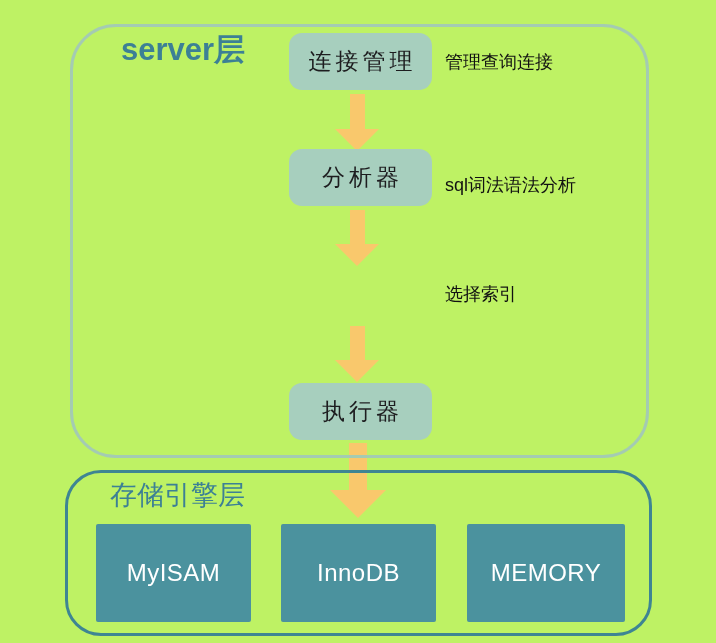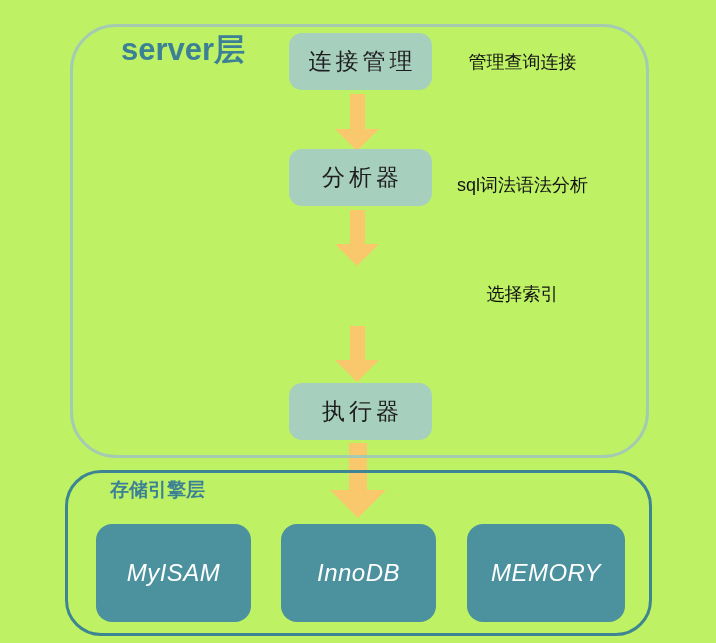--- a/index.html
+++ b/index.html
@@ -41,22 +41,22 @@
     position:absolute;
     left:121px; top:29px;
     font-size:31px;
     font-weight:bold;
     color:#3c8095;
     z-index:4;
   }
   .storage-title{
     position:absolute;
     left:110px; top:477px;
-    font-size:19px;
-    font-weight:bold;
+    font-size:27px;
+    font-weight:normal;
     color:#3c8095;
     z-index:4;
   }
   
   .flow-node{
     position:absolute;
     left:289px;
     width:143px; height:57px;
     background:#a7cfbe;
     border-radius:13px;
@@ -66,21 +66,20 @@
     font-size:23px;
     letter-spacing:4px;
     color:#1d1d1f;
     z-index:2;
   }
   .flow-node span{padding-left:4px;text-align:right;} 
   .annotation{
     position:absolute;
     left:445px;
     width:155px;
-    text-align:center;
     font-size:18px;
     color:#111111;
     z-index:2;
     line-height:22px;
   }
   
   .arrow{
     position:absolute;
     left:335px;
     width:44px;
@@ -106,29 +105,28 @@
     border-left:28px solid transparent;
     border-right:28px solid transparent;
     border-top:28px solid #f9c86c;
   }
   
   .engine-box{
     position:absolute;
     top:524px;
     height:98px;
     background:#4b929e;
-    border-radius:16px;
+    border-radius:2px;
     display:flex;
     align-items:center;
     justify-content:center;
     color:#ffffff;
     font-size:24px;
     letter-spacing:0.5px;
     z-index:2;
-    font-style:italic;
   }
 </style>
 </head>
 <body>
 
 <div class="canvas">
 
   <div class="server-box"></div>
   <div class="server-title">server层</div>
 

